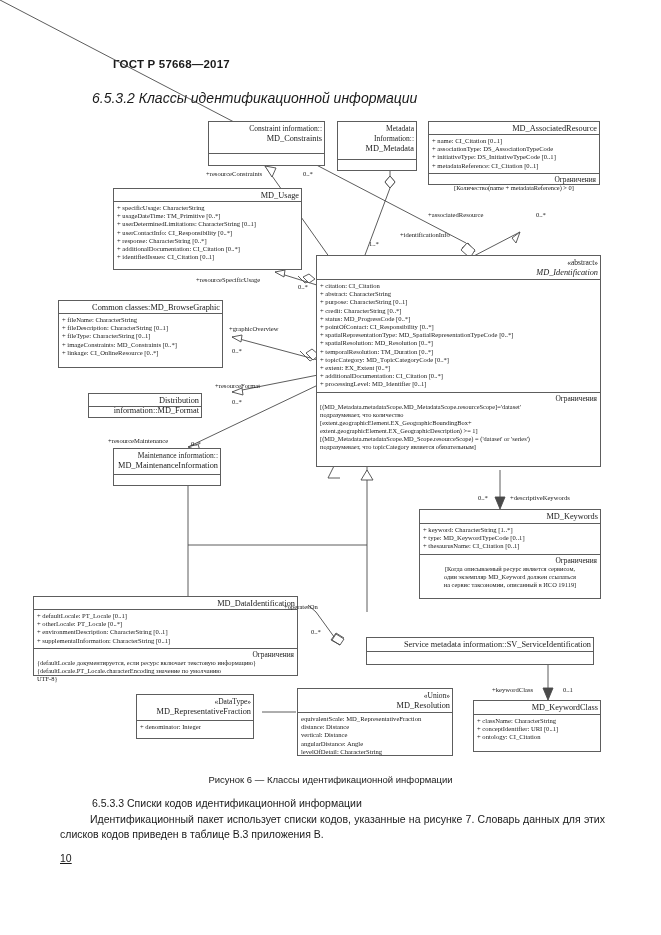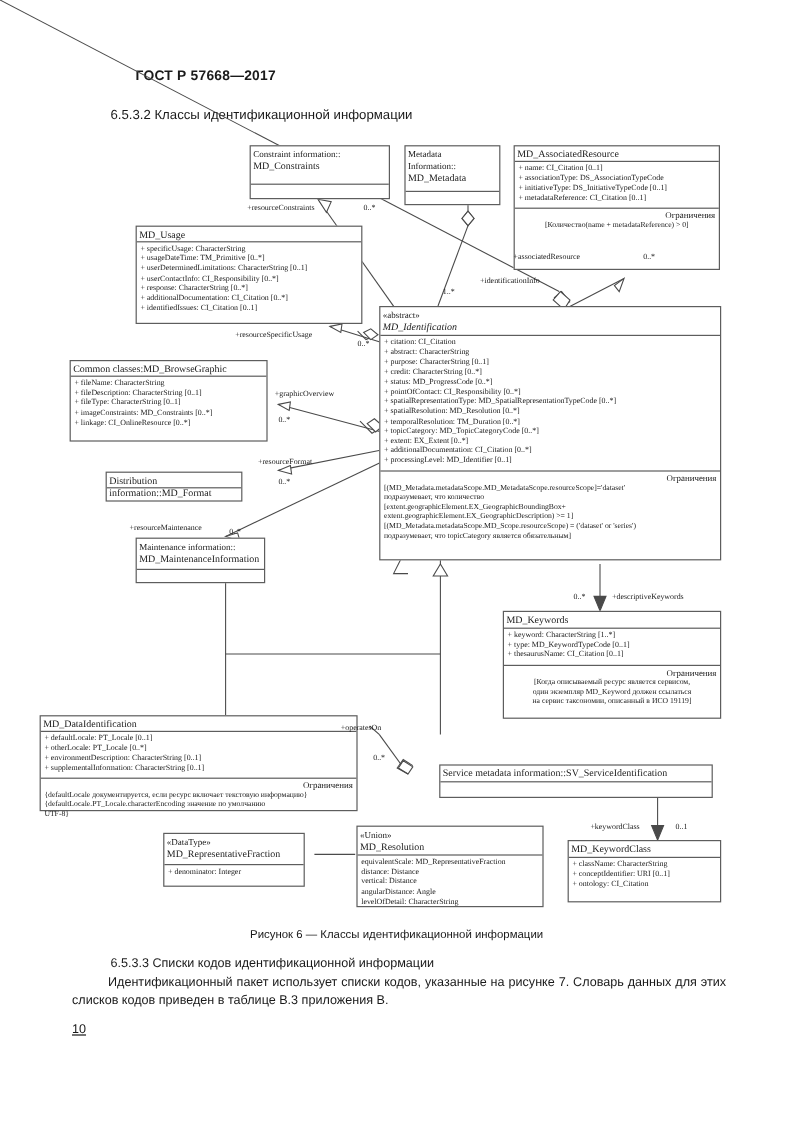--- a/index.html
+++ b/index.html
@@ -6,36 +6,36 @@
   body{width:661px;height:935px;position:relative;
        font-family:"Liberation Serif",serif;color:#1a1a1a;
        -webkit-font-smoothing:none;}
   .page{position:absolute;inset:0;width:661px;height:935px;overflow:hidden;}
 
   
   .gost-head{position:absolute;left:78px;top:58px;
        font-family:Liberation Sans, sans-serif;font-weight:bold;font-size:11.5px;
        letter-spacing:.2px;padding-left:35px;}
   .sec-head{position:absolute;left:92px;top:90px;
-       font-family:"Liberation Sans",sans-serif;font-size:11px;}
+       font-family:"Liberation Sans",sans-serif;font-size:14px;font-style:italic;}
   .fig-caption{position:absolute;left:0;top:774px;width:661px;text-align:center;
        font-family:"Liberation Sans",sans-serif;font-size:9.5px;}
   .sec-head2{position:absolute;left:92px;top:797px;
        font-family:"Liberation Sans",sans-serif;font-size:10.5px;}
   .para{position:absolute;left:60px;top:812px;width:545px;
        font-family:"Liberation Sans",sans-serif;font-size:10.5px;
        text-align:justify;line-height:15px;text-indent:30px;}
   .folio{position:absolute;left:60px;top:852px;
        font-family:"Liberation Sans",sans-serif;font-size:10.5px;text-decoration:underline;}
 
   
   .uml{position:absolute;box-sizing:border-box;border:1px solid #5d5d5d;
        background:#fff;}
   .uml .hdr{box-sizing:border-box;border-bottom:1px solid #5d5d5d;
-       text-align:left;padding:2px 2px 2px;line-height:10px;}
+       text-align:right;padding:2px 2px 2px;line-height:10px;}
   .uml .hdr .st{display:block;font-size:7.5px;}
   .uml .hdr .nm{display:block;font-size:8.3px;}
   .uml .nm.it{font-style:italic;}
   .uml .attrs{padding:2px 3px 3px 3px;}
   .uml .attrs div{font-size:6.6px;line-height:8.2px;white-space:nowrap;}
   .uml .empty{height:9px;}
   .uml .constr{box-sizing:border-box;border-top:1px solid #5d5d5d;padding:1px 3px 2px;}
   .uml .constr .ct{text-align:right;font-size:7.4px;line-height:9px;}
   .uml .constr div.cl{font-size:6.4px;line-height:8.1px;}
 
@@ -120,21 +120,21 @@
 
   <div class="uml" style="left:337px;top:121px;width:80px;height:50px;">
     <div class="hdr" style="height:38px;">
       <span class="st">Metadata</span>
       <span class="st">Information::</span>
       <span class="nm">MD_Metadata</span>
     </div>
     <div class="attrs empty"></div>
   </div>
 
-  <div class="uml" style="left:428px;top:121px;width:172px;height:104px;">
+  <div class="uml" style="left:428px;top:121px;width:172px;height:64px;">
     <div class="hdr" style="height:13px;">
       <span class="nm">MD_AssociatedResource</span>
     </div>
     <div class="attrs">
       <div>+ name: CI_Citation [0..1]</div>
       <div>+ associationType: DS_AssociationTypeCode</div>
       <div>+ initiativeType: DS_InitiativeTypeCode [0..1]</div>
       <div>+ metadataReference: CI_Citation [0..1]</div>
     </div>
     <div class="constr">

